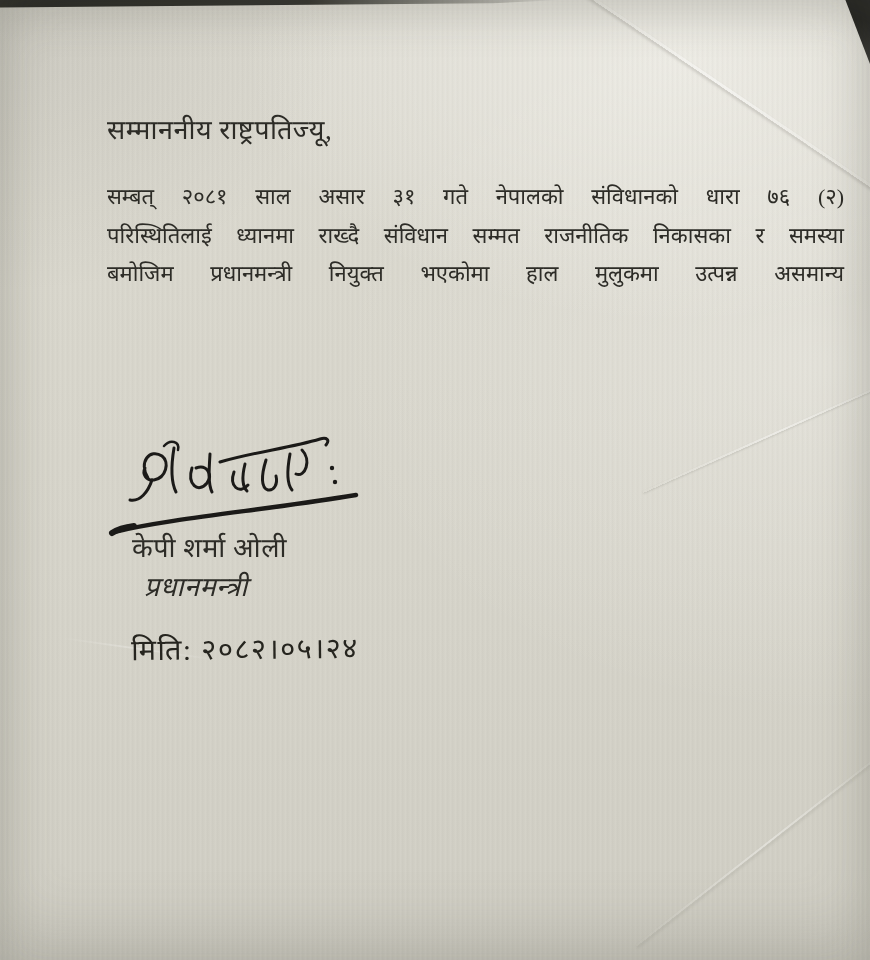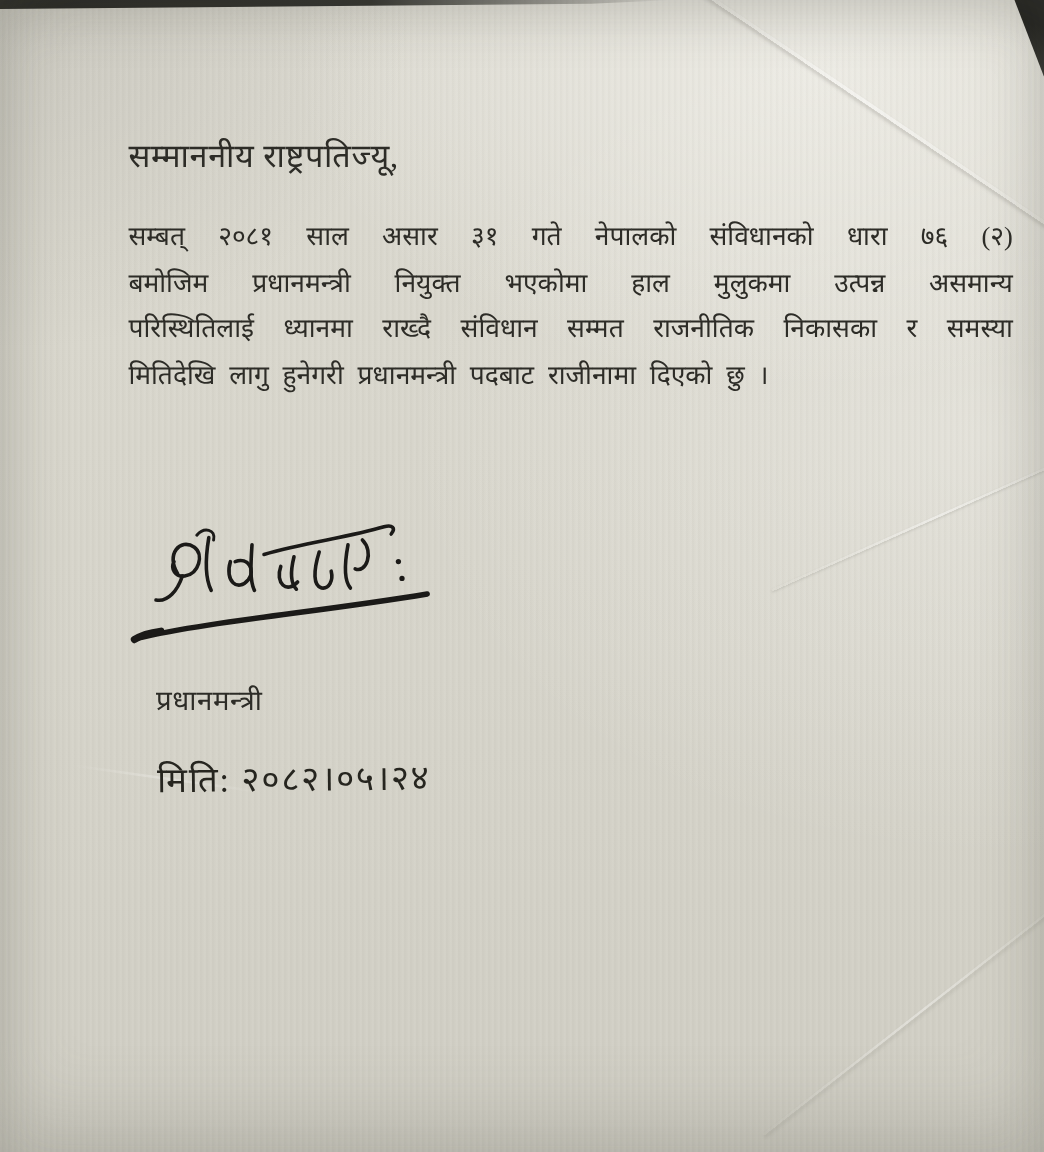--- a/index.html
+++ b/index.html
@@ -129,24 +129,25 @@
   }
   .sig-name {
     position: absolute;
     left: 132px; top: 528px;
     font-size: 27px;
     letter-spacing: 0.5px;
     white-space: nowrap;
   }
   .sig-title {
     position: absolute;
-    left: 130px; top: 567px;
-    font-size: 23px;
+    left: 144px; top: 567px;
+    font-size: 27px;
     letter-spacing: 0.5px;
     white-space: nowrap;
+    font-style: italic;
   }
   .date-line {
     position: absolute;
     left: 131px; top: 628px;
     font-size: 29px;
     letter-spacing: 1.5px;
     color: #26251f;
     transform: rotate(-0.6deg);
     white-space: nowrap;
   }
@@ -165,23 +166,22 @@
   <div class="top-edge-shadow"></div>
   <div class="corner-wedge"></div>
   <div class="vignette"></div>
 
   <div class="letter">
 
     <div class="salutation">सम्माननीय राष्ट्रपतिज्यू,</div>
 
     <div class="body-para">
       <div class="body-line">सम्बत् २०८१ साल असार ३१ गते नेपालको संविधानको धारा ७६ (२)</div>
+      <div class="body-line">परिस्थितिलाई ध्यानमा राख्दै संविधान सम्मत राजनीतिक निकासका र समस्या</div>
       <div class="body-line">बमोजिम प्रधानमन्त्री नियुक्त भएकोमा हाल मुलुकमा उत्पन्न असमान्य</div>
-      <div class="body-line">परिस्थितिलाई ध्यानमा राख्दै संविधान सम्मत राजनीतिक निकासका र समस्या</div>
-      <div class="body-line last">मितिदेखि लागु हुनेगरी प्रधानमन्त्री पदबाट राजीनामा दिएको छु ।</div>
     </div>
 
     <div class="signature-wrap">
       <svg width="260" height="112" viewBox="0 0 260 112">
         <g fill="none" stroke="#1b1a18" stroke-linecap="round" stroke-linejoin="round">
 
           <path d="M40,50 C30,34 42,20 54,28 C62,34 58,50 46,52 C38,53 34,46 37,40" stroke-width="3"></path>
           <path d="M44,52 C40,64 32,74 22,72" stroke-width="3"></path>
 
           <path d="M66,20 C63,38 63,54 68,64" stroke-width="3"></path>
@@ -200,19 +200,20 @@
 
           <circle cx="224" cy="40" r="2.2" fill="#1b1a18" stroke="none"></circle>
           <circle cx="227" cy="54" r="2.2" fill="#1b1a18" stroke="none"></circle>
 
           <path d="M6,104 C64,90 158,82 248,67" stroke-width="4.5"></path>
           <path d="M4,105 C10,101 18,99 26,98" stroke-width="6"></path>
         </g>
       </svg>
     </div>
 
+    <div class="sig-name">केपी शर्मा ओली</div>
 
     <div class="sig-title">प्रधानमन्त्री</div>
 
     <div class="date-line">मिति: २०८२।०५।२४</div>
 
   </div>
 </div>
 
 </body></html>

